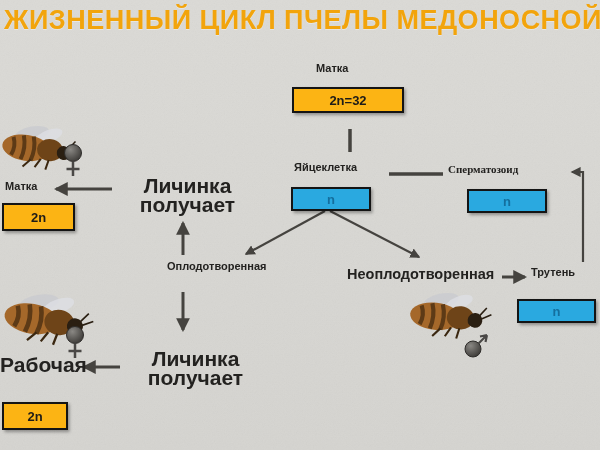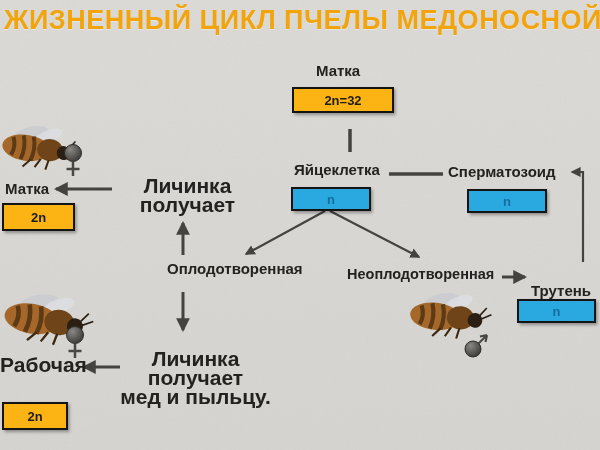--- a/index.html
+++ b/index.html
@@ -11,21 +11,21 @@
     font-family:"Liberation Sans",sans-serif;
   }
   .title{
     position:absolute;left:4px;top:5px;width:594px;
     font-size:27px;font-weight:bold;letter-spacing:0.5px;
     color:#f2a40c;white-space:nowrap;
     text-shadow:0 1px 0 rgba(255,255,255,0.35);
   }
   .lbl{
     position:absolute;font-weight:bold;color:#232220;
-    font-size:15px;white-space:nowrap;
+    font-size:11px;white-space:nowrap;
   }
   .note{
     position:absolute;font-weight:bold;color:#232220;
     font-size:21px;line-height:19px;text-align:center;
   }
   .obox,.bbox{
     position:absolute;display:flex;align-items:center;justify-content:center;
     font-weight:bold;font-size:13px;
     border:2px solid #141414;box-sizing:border-box;
     box-shadow:1.5px 2px 3px rgba(0,0,0,0.35);
@@ -94,49 +94,48 @@
     <use href="#bee-shape" transform="translate(452,318) rotate(6) scale(1.05)"></use>
 
     <use href="#female-shape" transform="translate(73,153)"></use>
     <use href="#female-shape" transform="translate(75,335)"></use>
     <use href="#male-shape" transform="translate(473,349)"></use>
   </svg>
 
   <div class="title">ЖИЗНЕННЫЙ ЦИКЛ ПЧЕЛЫ МЕДОНОСНОЙ:</div>
 
   <div class="lbl" style="left:316px;top:62px;">Матка</div>
-  <div class="obox" style="left:292px;top:87px;width:102px;height:26px;">
+  <div class="obox" style="left:292px;top:87px;width:112px;height:26px;">
     <span>2n=32</span>
   </div>
 
   <div class="lbl" style="left:294px;top:161px;">Яйцеклетка</div>
   <div class="bbox" style="left:291px;top:187px;width:80px;height:24px;">
     <span>n</span>
   </div>
 
-  <div class="lbl" style="left:448px;top:163px;">Сперматозоид</div>
+  <div class="lbl" style="left:448px;top:163px;font-family:Liberation Serif, serif;">Сперматозоид</div>
   <div class="bbox" style="left:467px;top:189px;width:80px;height:24px;">
     <span>n</span>
   </div>
 
   <div class="lbl" style="left:347px;top:266px;font-size:14.5px;">Неоплодотворенная</div>
   <div class="lbl" style="left:167px;top:260px;">Оплодотворенная</div>
 
-  <div class="lbl" style="left:531px;top:266px;margin-top:16px;">Трутень</div>
+  <div class="lbl" style="left:531px;top:266px;">Трутень</div>
   <div class="bbox" style="left:517px;top:299px;width:79px;height:24px;">
     <span>n</span>
   </div>
 
   <div class="note" style="left:105px;top:176px;width:165px;">
     <div>Личинка получает</div>
   </div>
 
   <div class="note" style="left:118px;top:349px;width:155px;">
     <div>Личинка получает</div>
-    <div>мед и пыльцу.</div>
   </div>
 
   <div class="lbl" style="left:5px;top:180px;">Матка</div>
   <div class="obox" style="left:2px;top:203px;width:73px;height:28px;">
     <span>2n</span>
   </div>
 
   <div class="note" style="left:0px;top:355px;width:76px;">
     <div>Рабочая</div>
   </div>

